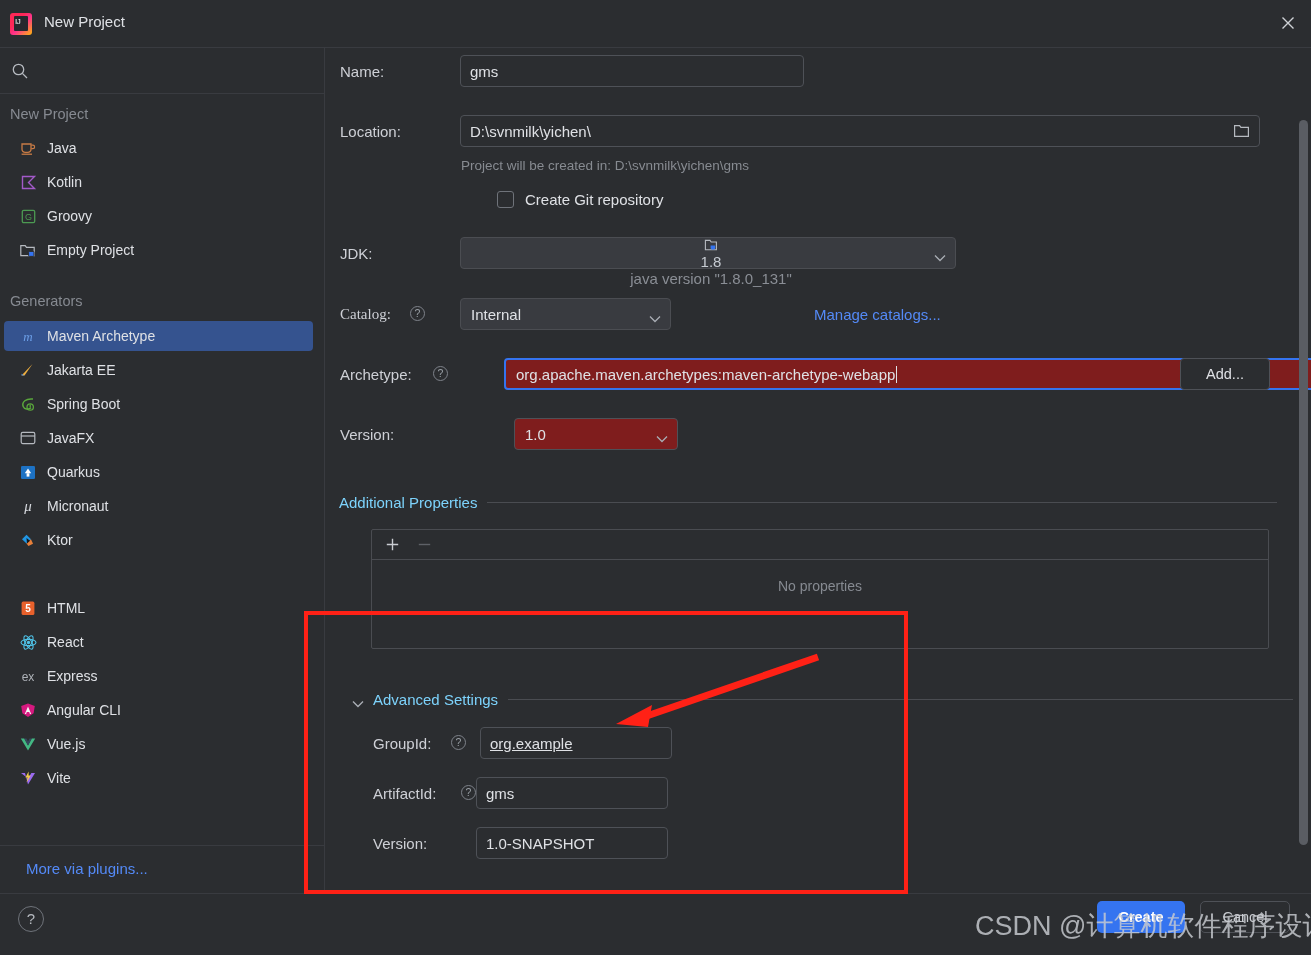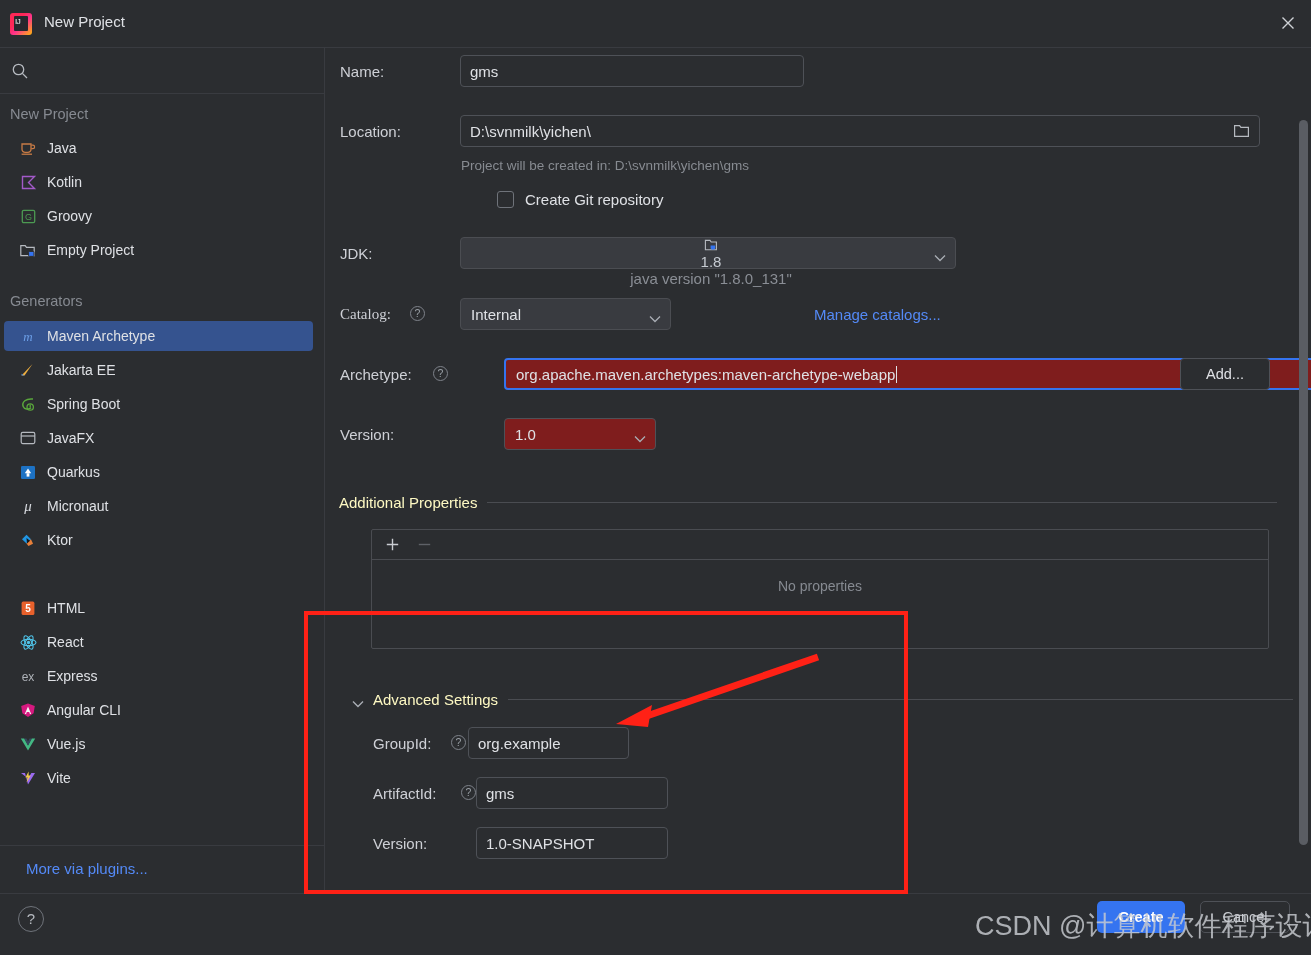--- a/index.html
+++ b/index.html
@@ -159,21 +159,21 @@
     display: inline-block; width: 15px; height: 15px;
     border: 1px solid #7e828a; border-radius: 50%;
     font-size: 10.5px; line-height: 13px; text-align: center;
     color: #9aa0a6; cursor: pointer;
   }
 
   
   .sect {
     position: absolute; display: flex; align-items: center;
   }
-  .sect .stitle { font-size: 15px; color: #fef9c3; white-space: nowrap; }
+  .sect .stitle { font-size: 15px; color: #7dd3fc; white-space: nowrap; }
   .sect .srule { height: 1px; background: #4a4c51; margin-left: 10px; }
 
   .props-box {
     position: absolute; border: 1px solid #4a4c51; border-radius: 2px;
     background: #2b2d30;
   }
   .props-toolbar {
     position: absolute; left: 0; top: 0; right: 0; height: 30px;
     border-bottom: 1px solid #4a4c51;
   }
@@ -501,21 +501,21 @@
         <span class="caret"></span>
       <span class="chev">
         <svg width="12" height="9" viewBox="0 0 12 9">
             <path d="M1 1.5 L6 6.5 L11 1.5" stroke="#a9adb4" stroke-width="1.3" fill="none"></path>
           </svg>
       </span>
     </div>
     <button class="btn" style="left:855px; top:310px; width:90px; height:32px;">Add...</button>
 
     <div class="fld-label" style="left:15px; top:378px;">Version:</div>
-    <div class="combo-plain" style="left:135px; top:370px; width:152px;">
+    <div class="combo-plain" style="left:145px; top:370px; width:164px;">
       <span class="ctext">1.0</span>
       <span class="chev">
         <svg width="12" height="9" viewBox="0 0 12 9">
             <path d="M1 1.5 L6 6.5 L11 1.5" stroke="#a9adb4" stroke-width="1.3" fill="none"></path>
           </svg>
       </span>
     </div>
 
     <div class="sect" style="left:14px; top:446px; width:950px;">
       <span class="stitle">Additional Properties</span>
@@ -543,21 +543,21 @@
           <path d="M1 1.5 L6 6.5 L11 1.5" stroke="#a9adb4" stroke-width="1.4" fill="none"></path>
         </svg>
     </span>
     <div class="sect" style="left:48px; top:643px; width:920px;">
       <span class="stitle">Advanced Settings</span>
       <span class="srule" style="width:790px;"></span>
     </div>
 
     <div class="fld-label" style="left:48px; top:687px;">GroupId:</div>
     <span class="help-circ" style="position:absolute; left:126px; top:687px;">?</span>
-    <input class="txtinput" style="left: 143px; top: 679px; width: 161px;" type="text" value="org.example">
+    <input class="txtinput" style="left: 155px; top: 679px; width: 192px; text-decoration: underline;" type="text" value="org.example">
 
     <div class="fld-label" style="left:48px; top:737px;">ArtifactId:</div>
     <span class="help-circ" style="position:absolute; left:136px; top:737px;">?</span>
     <input class="txtinput" style="left: 151px; top: 729px; width: 192px;" type="text" value="gms">
 
     <div class="fld-label" style="left:48px; top:787px;">Version:</div>
     <input class="txtinput" style="left: 151px; top: 779px; width: 192px;" type="text" value="1.0-SNAPSHOT">
 
     <div class="vscroll"></div>
   </div>

